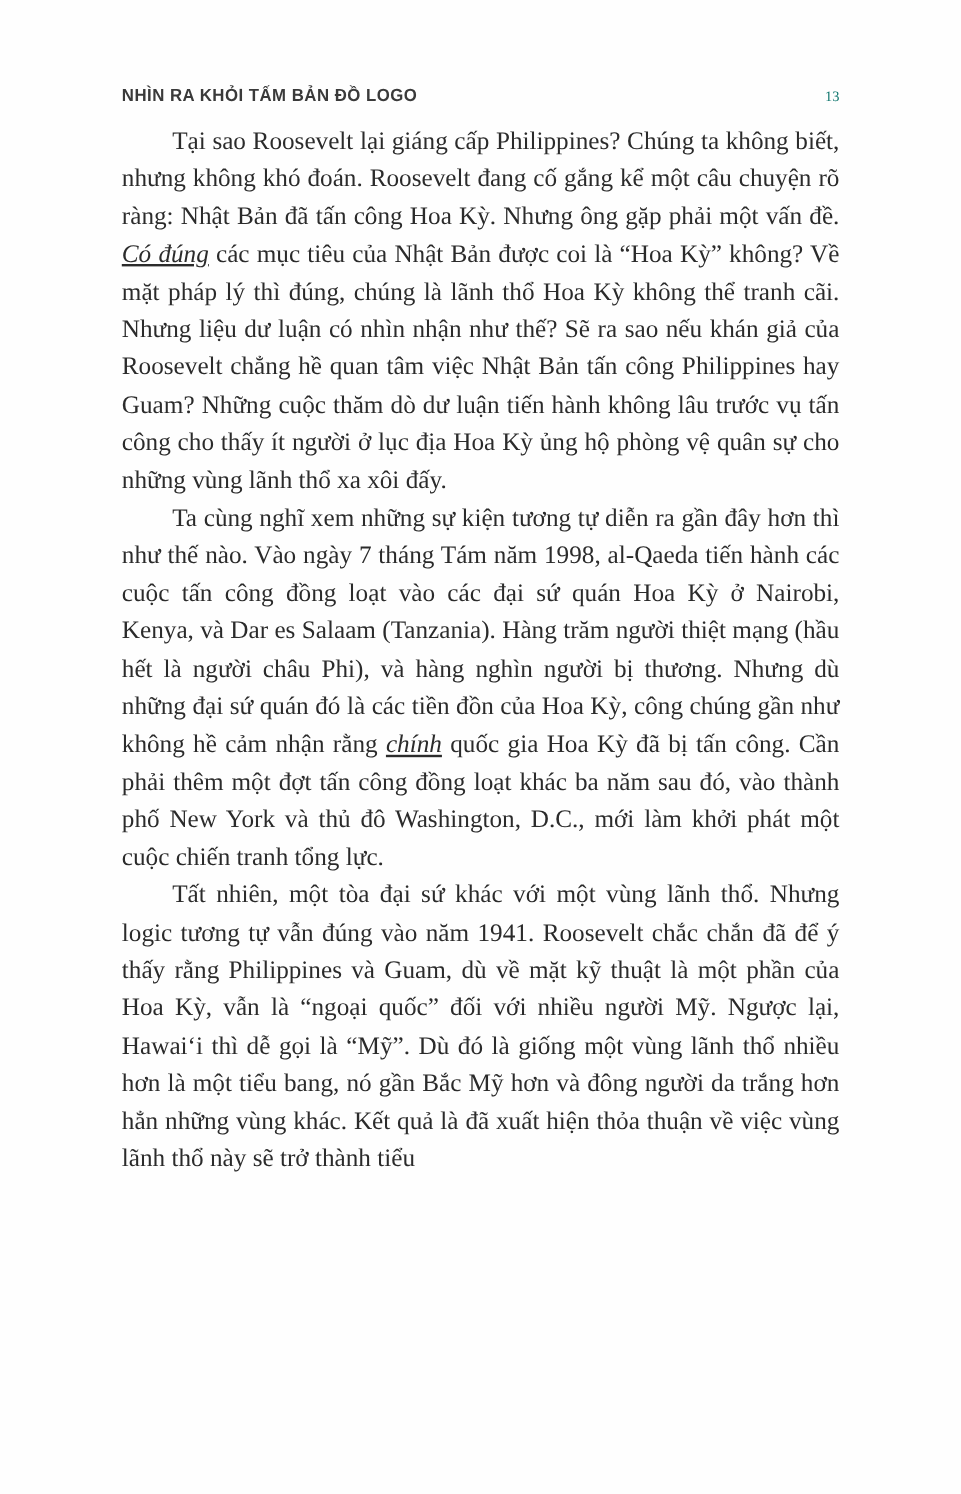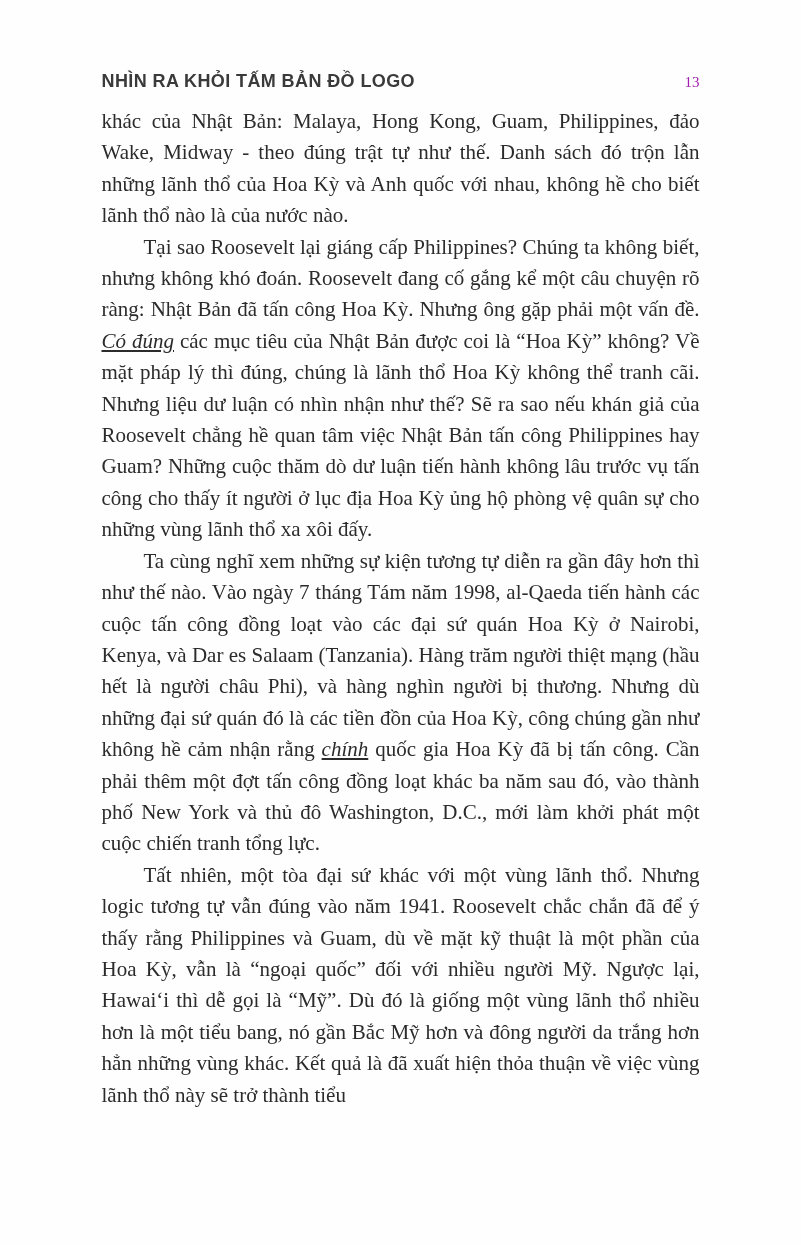--- a/index.html
+++ b/index.html
@@ -20,30 +20,30 @@
     display: flex;
     justify-content: space-between;
     align-items: baseline;
     width: 598px;
     margin: 0 auto;
     padding-top: 71px;
   }
   .running-head {
     font-family: "Liberation Sans", sans-serif;
     font-weight: 700;
-    font-size: 18px;
+    font-size: 14px;
     letter-spacing: 0.4px;
     color: #3a3a3a;
     transform: scaleY(1.05);
     transform-origin: left bottom;
   }
   .page-number {
     font-family: "Liberation Serif", serif;
-    font-size: 15px;
-    color: #a21caf;
+    font-size: 12px;
+    color: #0f766e;
   }
   .page-body {
     width: 598px;
     margin: 14px auto 0 auto;
     font-size: 21px;
     line-height: 31.4px;
     text-align: justify;
     color: #2b2b2b;
   }
   .para {
@@ -63,21 +63,20 @@
 
 <div class="page">
 
   <header class="page-header">
     <span class="running-head">NHÌN RA KHỎI TẤM BẢN ĐỒ LOGO</span>
     <span class="page-number">13</span>
   </header>
 
   <main class="page-body">
 
-    <p class="para no-indent"><span>khác của Nhật Bản: Malaya, Hong Kong, Guam, Philippines, đảo Wake, Midway - theo đúng trật tự như thế. Danh sách đó trộn lẫn những lãnh thổ của Hoa Kỳ và Anh quốc với nhau, không hề cho biết lãnh thổ nào là của nước nào.</span></p>
 
     <p class="para"><span>Tại sao Roosevelt lại giáng cấp Philippines? Chúng ta không biết, nhưng không khó đoán. Roosevelt đang cố gắng kể một câu chuyện rõ ràng: Nhật Bản đã tấn công Hoa Kỳ. Nhưng ông gặp phải một vấn đề. </span><em>Có đúng</em><span> các mục tiêu của Nhật Bản được coi là “Hoa Kỳ” không? Về mặt pháp lý thì đúng, chúng là lãnh thổ Hoa Kỳ không thể tranh cãi. Nhưng liệu dư luận có nhìn nhận như thế? Sẽ ra sao nếu khán giả của Roosevelt chẳng hề quan tâm việc Nhật Bản tấn công Philippines hay Guam? Những cuộc thăm dò dư luận tiến hành không lâu trước vụ tấn công cho thấy ít người ở lục địa Hoa Kỳ ủng hộ phòng vệ quân sự cho những vùng lãnh thổ xa xôi đấy.</span></p>
 
     <p class="para"><span>Ta cùng nghĩ xem những sự kiện tương tự diễn ra gần đây hơn thì như thế nào. Vào ngày 7 tháng Tám năm 1998, al-Qaeda tiến hành các cuộc tấn công đồng loạt vào các đại sứ quán Hoa Kỳ ở Nairobi, Kenya, và Dar es Salaam (Tanzania). Hàng trăm người thiệt mạng (hầu hết là người châu Phi), và hàng nghìn người bị thương. Nhưng dù những đại sứ quán đó là các tiền đồn của Hoa Kỳ, công chúng gần như không hề cảm nhận rằng </span><em>chính</em><span> quốc gia Hoa Kỳ đã bị tấn công. Cần phải thêm một đợt tấn công đồng loạt khác ba năm sau đó, vào thành phố New York và thủ đô Washington, D.C., mới làm khởi phát một cuộc chiến tranh tổng lực.</span></p>
 
     <p class="para"><span>Tất nhiên, một tòa đại sứ khác với một vùng lãnh thổ. Nhưng logic tương tự vẫn đúng vào năm 1941. Roosevelt chắc chắn đã để ý thấy rằng Philippines và Guam, dù về mặt kỹ thuật là một phần của Hoa Kỳ, vẫn là “ngoại quốc” đối với nhiều người Mỹ. Ngược lại, Hawai‘i thì dễ gọi là “Mỹ”. Dù đó là giống một vùng lãnh thổ nhiều hơn là một tiểu bang, nó gần Bắc Mỹ hơn và đông người da trắng hơn hẳn những vùng khác. Kết quả là đã xuất hiện thỏa thuận về việc vùng lãnh thổ này sẽ trở thành tiểu</span></p>
 
   </main>
 
 </div>

